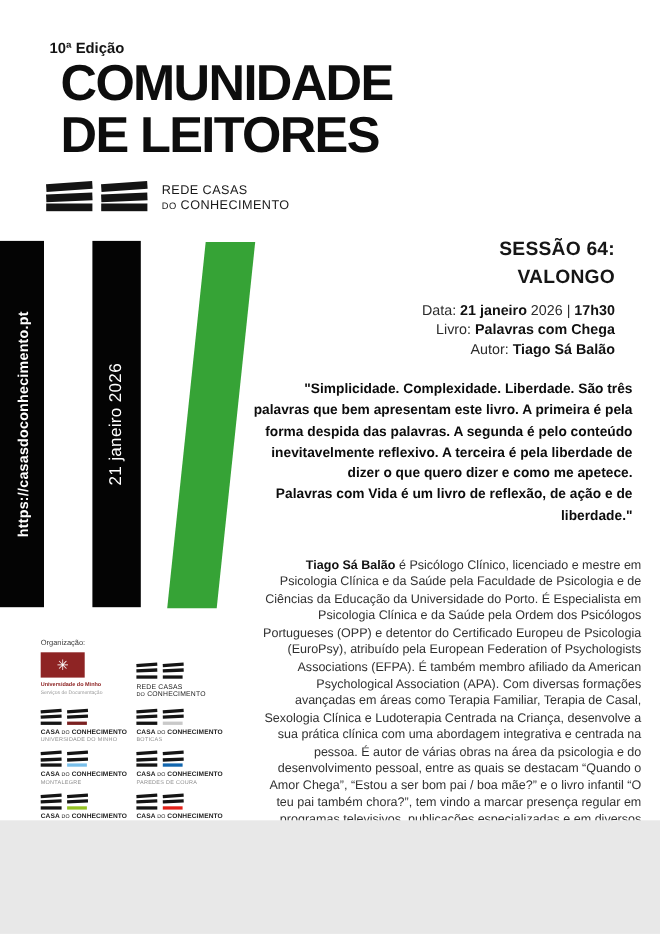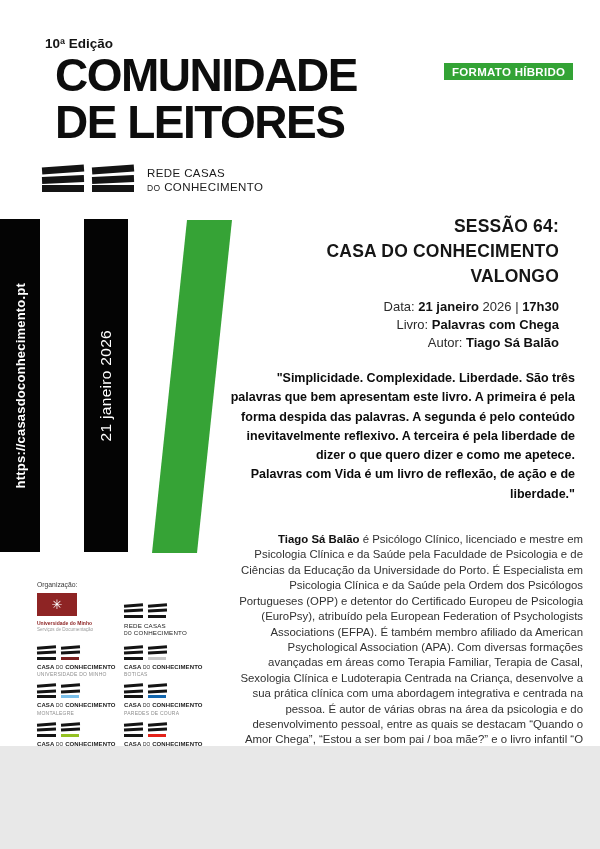--- a/index.html
+++ b/index.html
@@ -73,21 +73,20 @@
 </head>
 <body>
 
 <div class="page">
 
   <div class="edition">10ª Edição</div>
   <div class="main-title">
     <div>COMUNIDADE</div>
     <div>DE LEITORES</div>
   </div>
-  <div class="badge">FORMATO HÍBRIDO</div>
 
   <div class="lockup">
     <span class="ccglyph big">
       <span class="g">
           <i class="b b1"></i>
           <i class="b b2"></i>
           <i class="b b3"></i>
         </span>
       <span class="g">
           <i class="b b1"></i>
@@ -105,21 +104,20 @@
     <span class="vtext">https://casasdoconhecimento.pt</span>
   </div>
   <div class="vbar bar-date">
     <span class="vtext">21 janeiro 2026</span>
   </div>
   <div class="green-slash"></div>
 
   <div class="right-col">
     <div class="session-title">
       <div>SESSÃO 64:</div>
-      <div>CASA DO CONHECIMENTO</div>
       <div>VALONGO</div>
     </div>
     <div class="meta">
       <div><span>Data: </span><b>21 janeiro</b><span> 2026 | </span><b>17h30</b></div>
       <div><span>Livro: </span><b>Palavras com Chega</b></div>
       <div><span>Autor: </span><b>Tiago Sá Balão</b></div>
     </div>
     <div class="quote">
       <div>"Simplicidade. Complexidade. Liberdade. São três palavras que bem apresentam este livro. A primeira é pela forma despida das palavras. A segunda é pelo conteúdo inevitavelmente reflexivo. A terceira é pela liberdade de dizer o que quero dizer e como me apetece.</div>
       <div>Palavras com Vida é um livro de reflexão, de ação e de liberdade."</div>

